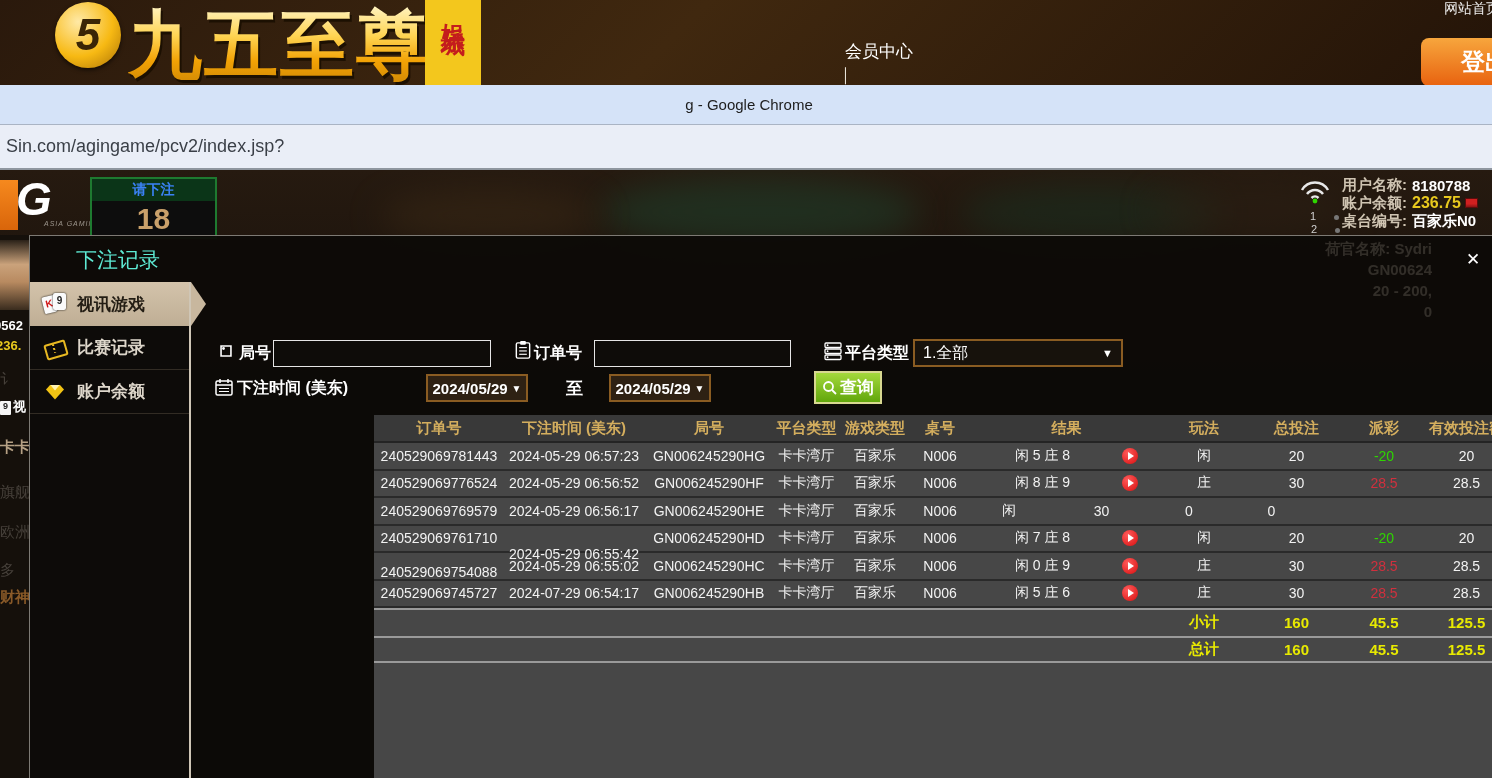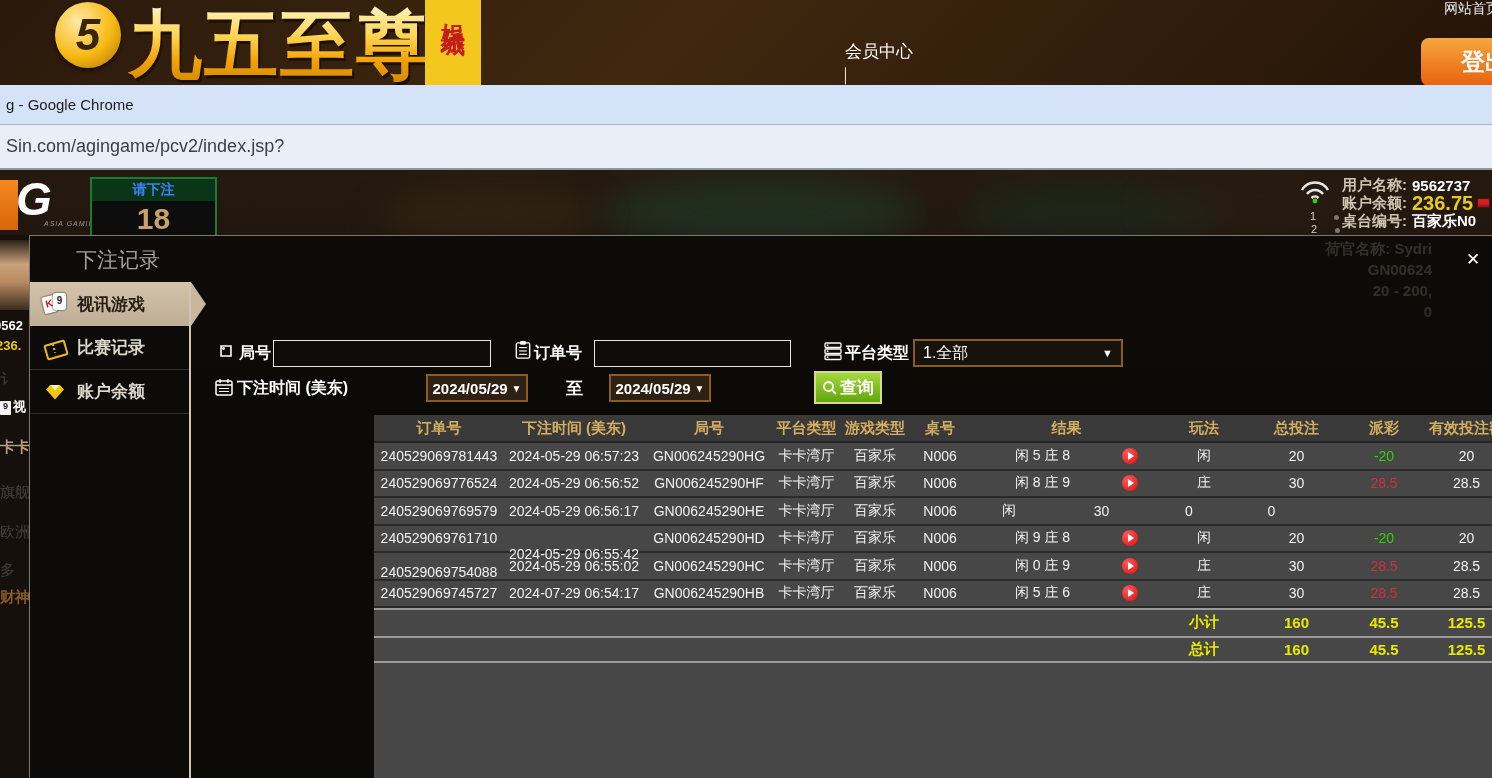--- a/index.html
+++ b/index.html
@@ -26,21 +26,21 @@
   .nav-link{margin:0 10px;cursor:pointer;}
   .nav-sep{color:#e8e2d8;margin:0 2px;}
   .site-link-partial{position:absolute;right:0;top:0;width:48px;height:18px;overflow:hidden;
     color:#eee;font-size:14px;white-space:nowrap;}
   .logout-button{position:absolute;left:1421px;top:38px;width:92px;height:48px;
     background:linear-gradient(#f7a63d,#e8620f);border-radius:8px 0 0 8px;
     color:#fff;font-size:24px;font-weight:bold;display:flex;align-items:center;padding-left:40px;}
 
   
   .chrome-titlebar{position:absolute;left:0;top:85px;width:1492px;height:40px;background:#d5e3f8;
-    border-bottom:1px solid #aab4c4;display:flex;align-items:center;color:#1d1d1d;font-size:15px;padding-left:6px;}
+    border-bottom:1px solid #aab4c4;display:flex;align-items:center;color:#1d1d1d;font-size:15px;padding-left:6px;justify-content:center;}
   .chrome-urlbar{position:absolute;left:0;top:125px;width:1492px;height:45px;background:#eaeef7;
     border-bottom:2px solid #8f969f;display:flex;align-items:center;color:#3a3f47;font-size:18px;padding-left:6px;}
 
   
   .game-area{position:absolute;left:0;top:170px;width:1492px;height:608px;
     background:linear-gradient(#261a10,#140e09 40%,#0d0906);overflow:hidden;}
   .blur-blob{position:absolute;border-radius:50%;filter:blur(16px);}
   .blob1{left:600px;top:8px;width:320px;height:68px;background:#1e4a33;opacity:.45;}
   .blob2{left:960px;top:14px;width:260px;height:58px;background:#173a28;opacity:.4;}
   .blob3{left:380px;top:18px;width:220px;height:55px;background:#3c2a16;opacity:.5;}
@@ -59,21 +59,21 @@
 
   .wifi-icon{position:absolute;left:1298px;top:10px;}
   .road-num{position:absolute;color:#cfcfcf;font-size:11px;}
   .rn1{left:1310px;top:40px;} .rn2{left:1311px;top:53px;}
   .road-num::after{content:"";display:inline-block;width:5px;height:5px;border-radius:50%;background:#777;margin-left:18px;vertical-align:middle;}
 
   .user-info{position:absolute;left:1342px;top:6px;width:150px;}
   .ui-line{display:flex;height:18px;align-items:center;white-space:nowrap;font-size:15px;font-weight:bold;}
   .ui-label{color:#cfc4b2;margin-right:5px;}
   .ui-name{color:#fff;}
-  .ui-balance{color:#e8c91e;font-size:20px;}
+  .ui-balance{color:#e8c91e;font-size:16px;}
   .ui-table{color:#fff;}
   .flag-icon{display:inline-block;width:13px;height:10px;background:linear-gradient(#d02020 60%,#8a1515);margin-left:4px;border:1px solid #5a0d0d;}
 
   
   .left-strip{position:absolute;left:0;top:65px;width:29px;height:543px;overflow:hidden;background:#15100b;}
   .dealer-avatar{position:absolute;left:0;top:5px;width:29px;height:70px;
     background:linear-gradient(#2a2118 0%,#caa27b 35%,#b88a60 60%,#3a2c1e 100%);}
   .strip-item{position:absolute;left:0;white-space:nowrap;}
   .strip-item.white{color:#fff;font-weight:bold;font-size:13px;}
   .strip-item.yellow{color:#e8c91e;font-weight:bold;font-size:13px;}
@@ -82,21 +82,21 @@
   .strip-item.orange{color:#8a5a28;font-size:15px;font-weight:bold;}
   .strip-item.card::before{content:"9";display:inline-block;width:11px;height:14px;background:#f5f5f5;color:#222;
     font-size:9px;text-align:center;border-radius:1px;margin-right:2px;vertical-align:middle;}
   .s0{top:83px;left:-6px;} .s1{top:103px;left:-4px;} .s2{top:135px;} .s3{top:163px;}
   .s4{top:203px;} .s5{top:248px;} .s6{top:288px;} .s7{top:326px;} .s8{top:353px;}
 
   
   .dialog{position:absolute;left:29px;top:235px;width:1463px;height:543px;
     background:rgba(13,10,7,0.96);border-top:1px solid #7d7a74;border-left:1px solid #7d7a74;}
   .dialog-header{position:absolute;left:0;top:0;width:100%;height:46px;}
-  .dialog-title{position:absolute;left:46px;top:10px;color:#a3a3a3;font-size:21px;}
+  .dialog-title{position:absolute;left:46px;top:10px;color:#5eead4;font-size:21px;}
   .dialog-close{position:absolute;right:8px;top:12px;color:#fff;font-size:17px;font-weight:bold;width:22px;height:22px;
     display:flex;align-items:center;justify-content:center;cursor:pointer;}
   .ghost-block{position:absolute;right:60px;top:2px;text-align:right;opacity:.18;color:#d8cfc0;
     font-size:15px;line-height:21px;font-weight:bold;pointer-events:none;}
 
   
   .dialog-sidebar{position:absolute;left:0;top:46px;width:161px;height:497px;background:#0d0b09;z-index:3;}
   .dialog-sidebar::after{content:"";position:absolute;right:0;top:0;width:2px;height:100%;background:#cfc6b6;}
   .sb-item{position:relative;height:44px;display:flex;align-items:center;padding-left:13px;
     border-bottom:1px solid #322c24;color:#ddd6ca;font-size:17px;font-weight:bold;cursor:pointer;}
@@ -207,21 +207,21 @@
       <path d="M9 14 A 10 10 0 0 1 25 14" fill="none" stroke="#e8e8e8" stroke-width="2.5"></path>
       <path d="M13.5 18 A 5 5 0 0 1 20.5 18" fill="none" stroke="#e8e8e8" stroke-width="2.5"></path>
       <circle cx="17" cy="21" r="2.4" fill="#2ed500"></circle>
     </svg>
     <div class="road-num rn1">1</div>
     <div class="road-num rn2">2</div>
 
     <div class="user-info">
       <div class="ui-line">
         <span class="ui-label">用户名称:</span>
-        <span class="ui-name">9562737</span>
+        <span class="ui-name">8180788</span>
       </div>
       <div class="ui-line">
         <span class="ui-label">账户余额:</span>
         <span class="ui-balance">236.75</span>
         <span class="flag-icon"></span>
       </div>
       <div class="ui-line">
         <span class="ui-label">桌台编号:</span>
         <span class="ui-table">百家乐N0</span>
       </div>
@@ -390,21 +390,21 @@
               <div class="cell valid_bet" style="width: 95px;">0</div>
             </div>
             <div class="trow">
               <div class="cell order_no" style="width: 130px;">240529069761710</div>
               <div class="cell bet_time" style="width: 140px; margin-top: 28px;">2024-05-29 06:55:42</div>
               <div class="cell round_no" style="width: 130px;">GN006245290HD</div>
               <div class="cell platform" style="width: 65px;">卡卡湾厅</div>
               <div class="cell game_type" style="width: 72px;">百家乐</div>
               <div class="cell table_no" style="width: 58px;">N006</div>
               <div class="cell result" style="width: 195px;">
-                <div class="result-cell-text">闲 9 庄 8</div>
+                <div class="result-cell-text">闲 7 庄 8</div>
                 <div class="play-button"></div>
               </div>
               <div class="cell bet_type" style="width: 80px;">闲</div>
               <div class="cell total_bet" style="width: 105px;">20</div>
               <div class="cell payout neg" style="width: 70px;">-20</div>
               <div class="cell valid_bet" style="width: 95px;">20</div>
             </div>
             <div class="trow">
               <div class="cell order_no" style="width: 130px; margin-top: 12px;">240529069754088</div>
               <div class="cell bet_time" style="width: 140px;">2024-05-29 06:55:02</div>

